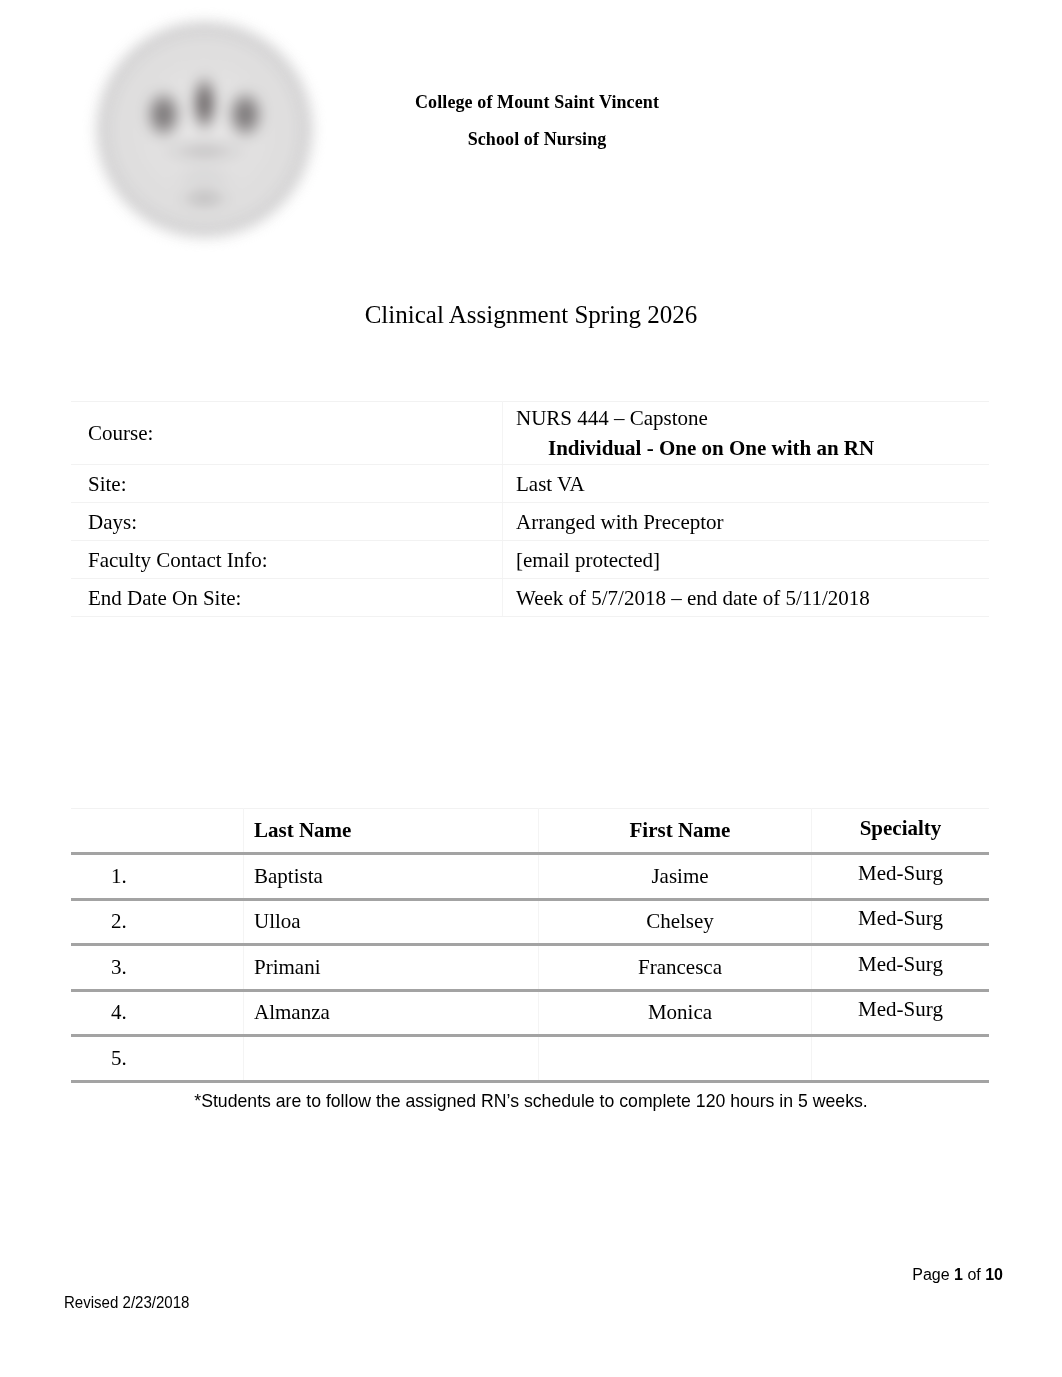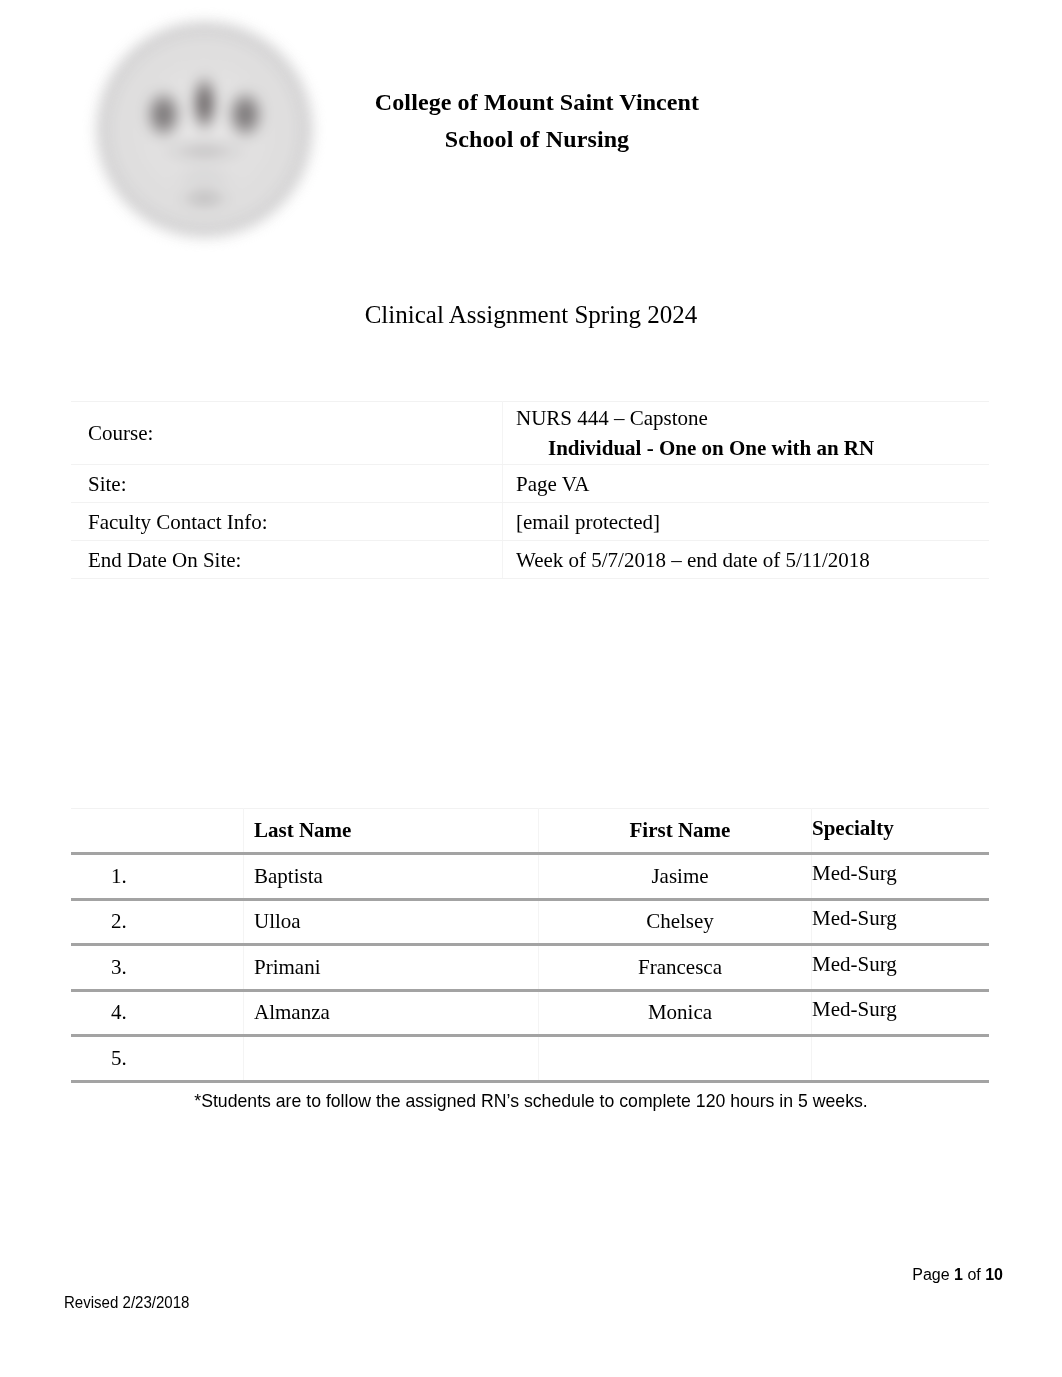--- a/index.html
+++ b/index.html
@@ -47,21 +47,21 @@
       radial-gradient(circle at 50% 50%, rgba(255,255,255,0) 56%, #c9c8c9 68%, #dedddd 80%, rgba(255,255,255,0) 94%),
       radial-gradient(circle at 50% 50%, #e9e8e8 0%, #dcdbdb 52%, #efeeee 72%, rgba(255,255,255,0) 92%);
   }
   #institution-heading {
     position: absolute;
     left: 322px;
     top: 84px;
     width: 430px;
     text-align: center;
     font-weight: bold;
-    font-size: 24px;
+    font-size: 18px;
     line-height: 37px;
     letter-spacing: 0.1px;
   }
 
   
   #doc-title {
     position: absolute;
     left: 0;
     top: 298px;
     width: 1062px;
@@ -120,21 +120,21 @@
     border-top: 1px solid #f2f2f2;
     border-bottom: 3px solid #a3a3a3;
     padding: 0;
     vertical-align: middle;
     text-align: left;
     font-weight: normal;
   }
   #roster-table .c-num   { width: 132px; padding-left: 40px; border-right: 1px solid #f4f4f4; }
   #roster-table .c-last  { width: 284px; padding-left: 10px; border-right: 1px solid #f4f4f4; }
   #roster-table .c-first { width: 262px; padding-left: 10px; border-right: 1px solid #f4f4f4; text-align: center; }
-  #roster-table .c-spec  { text-align: left; }
+  #roster-table .c-spec  { text-align: center; }
   #roster-table tr.hdr th {
     height: 38px;
     font-weight: bold;
     font-size: 21px;
   }
   #roster-table tr.hdr th.c-spec { padding-bottom: 5px; }
   #roster-table tr.data td {
     height: 36.5px;
     font-size: 21px;
   }
@@ -181,34 +181,38 @@
 <div id="header-block">
   <div id="logo-seal">
     <div class="seal-inner"></div>
   </div>
   <div id="institution-heading">
     <div>College of Mount Saint Vincent</div>
     <div>School of Nursing</div>
   </div>
 </div>
 
-<div id="doc-title">Clinical Assignment Spring 2024</div>
+<div id="doc-title">Clinical Assignment Spring 2026</div>
 
 <table id="info-table">
   <tbody>
     <tr class="tall">
       <td class="lbl">Course:</td>
       <td class="val">
         <div>NURS 444 – Capstone</div>
         <div class="course-sub"> Individual - One on One with an RN</div>
       </td>
     </tr>
     <tr class="norm">
       <td class="lbl">Site:</td>
-      <td class="val">Page VA</td>
+      <td class="val">Last VA</td>
+    </tr>
+    <tr class="norm">
+      <td class="lbl">Days:</td>
+      <td class="val">Arranged with Preceptor</td>
     </tr>
     <tr class="norm">
       <td class="lbl">Faculty Contact Info:</td>
       <td class="val">[email protected]</td>
     </tr>
     <tr class="norm">
       <td class="lbl">End Date On Site:</td>
       <td class="val">Week of 5/7/2018 – end date of 5/11/2018</td>
     </tr>
   </tbody>

